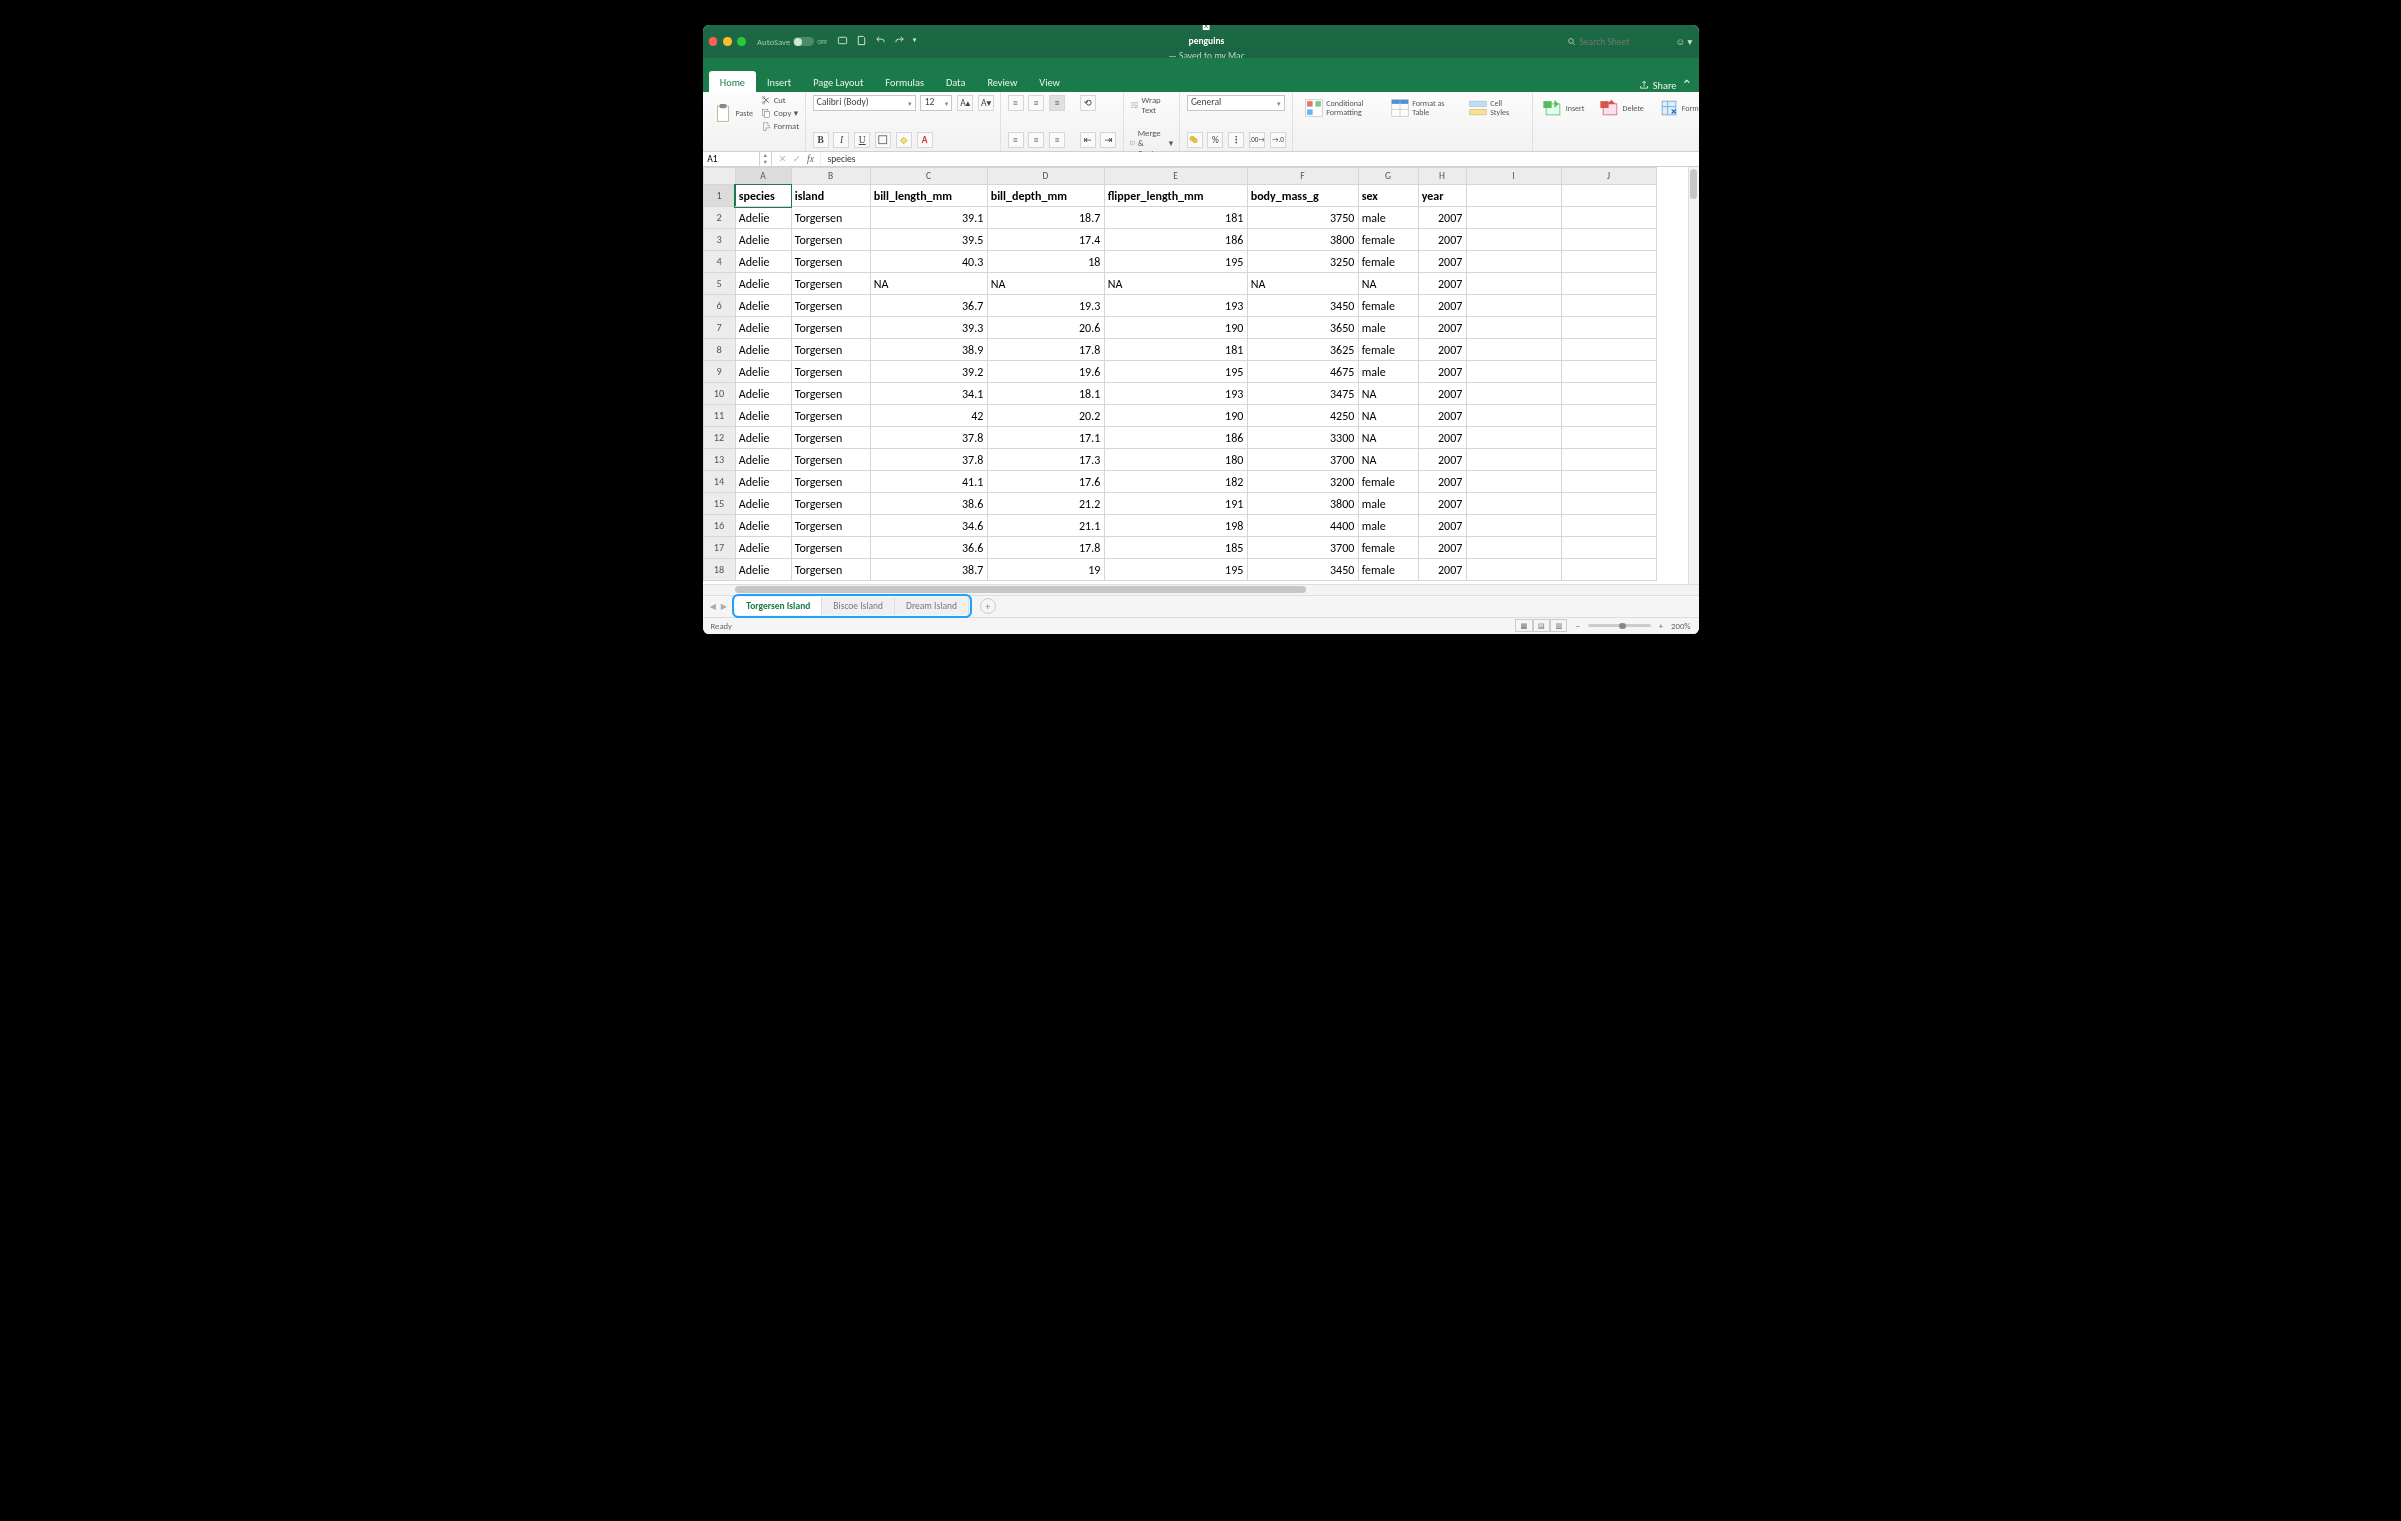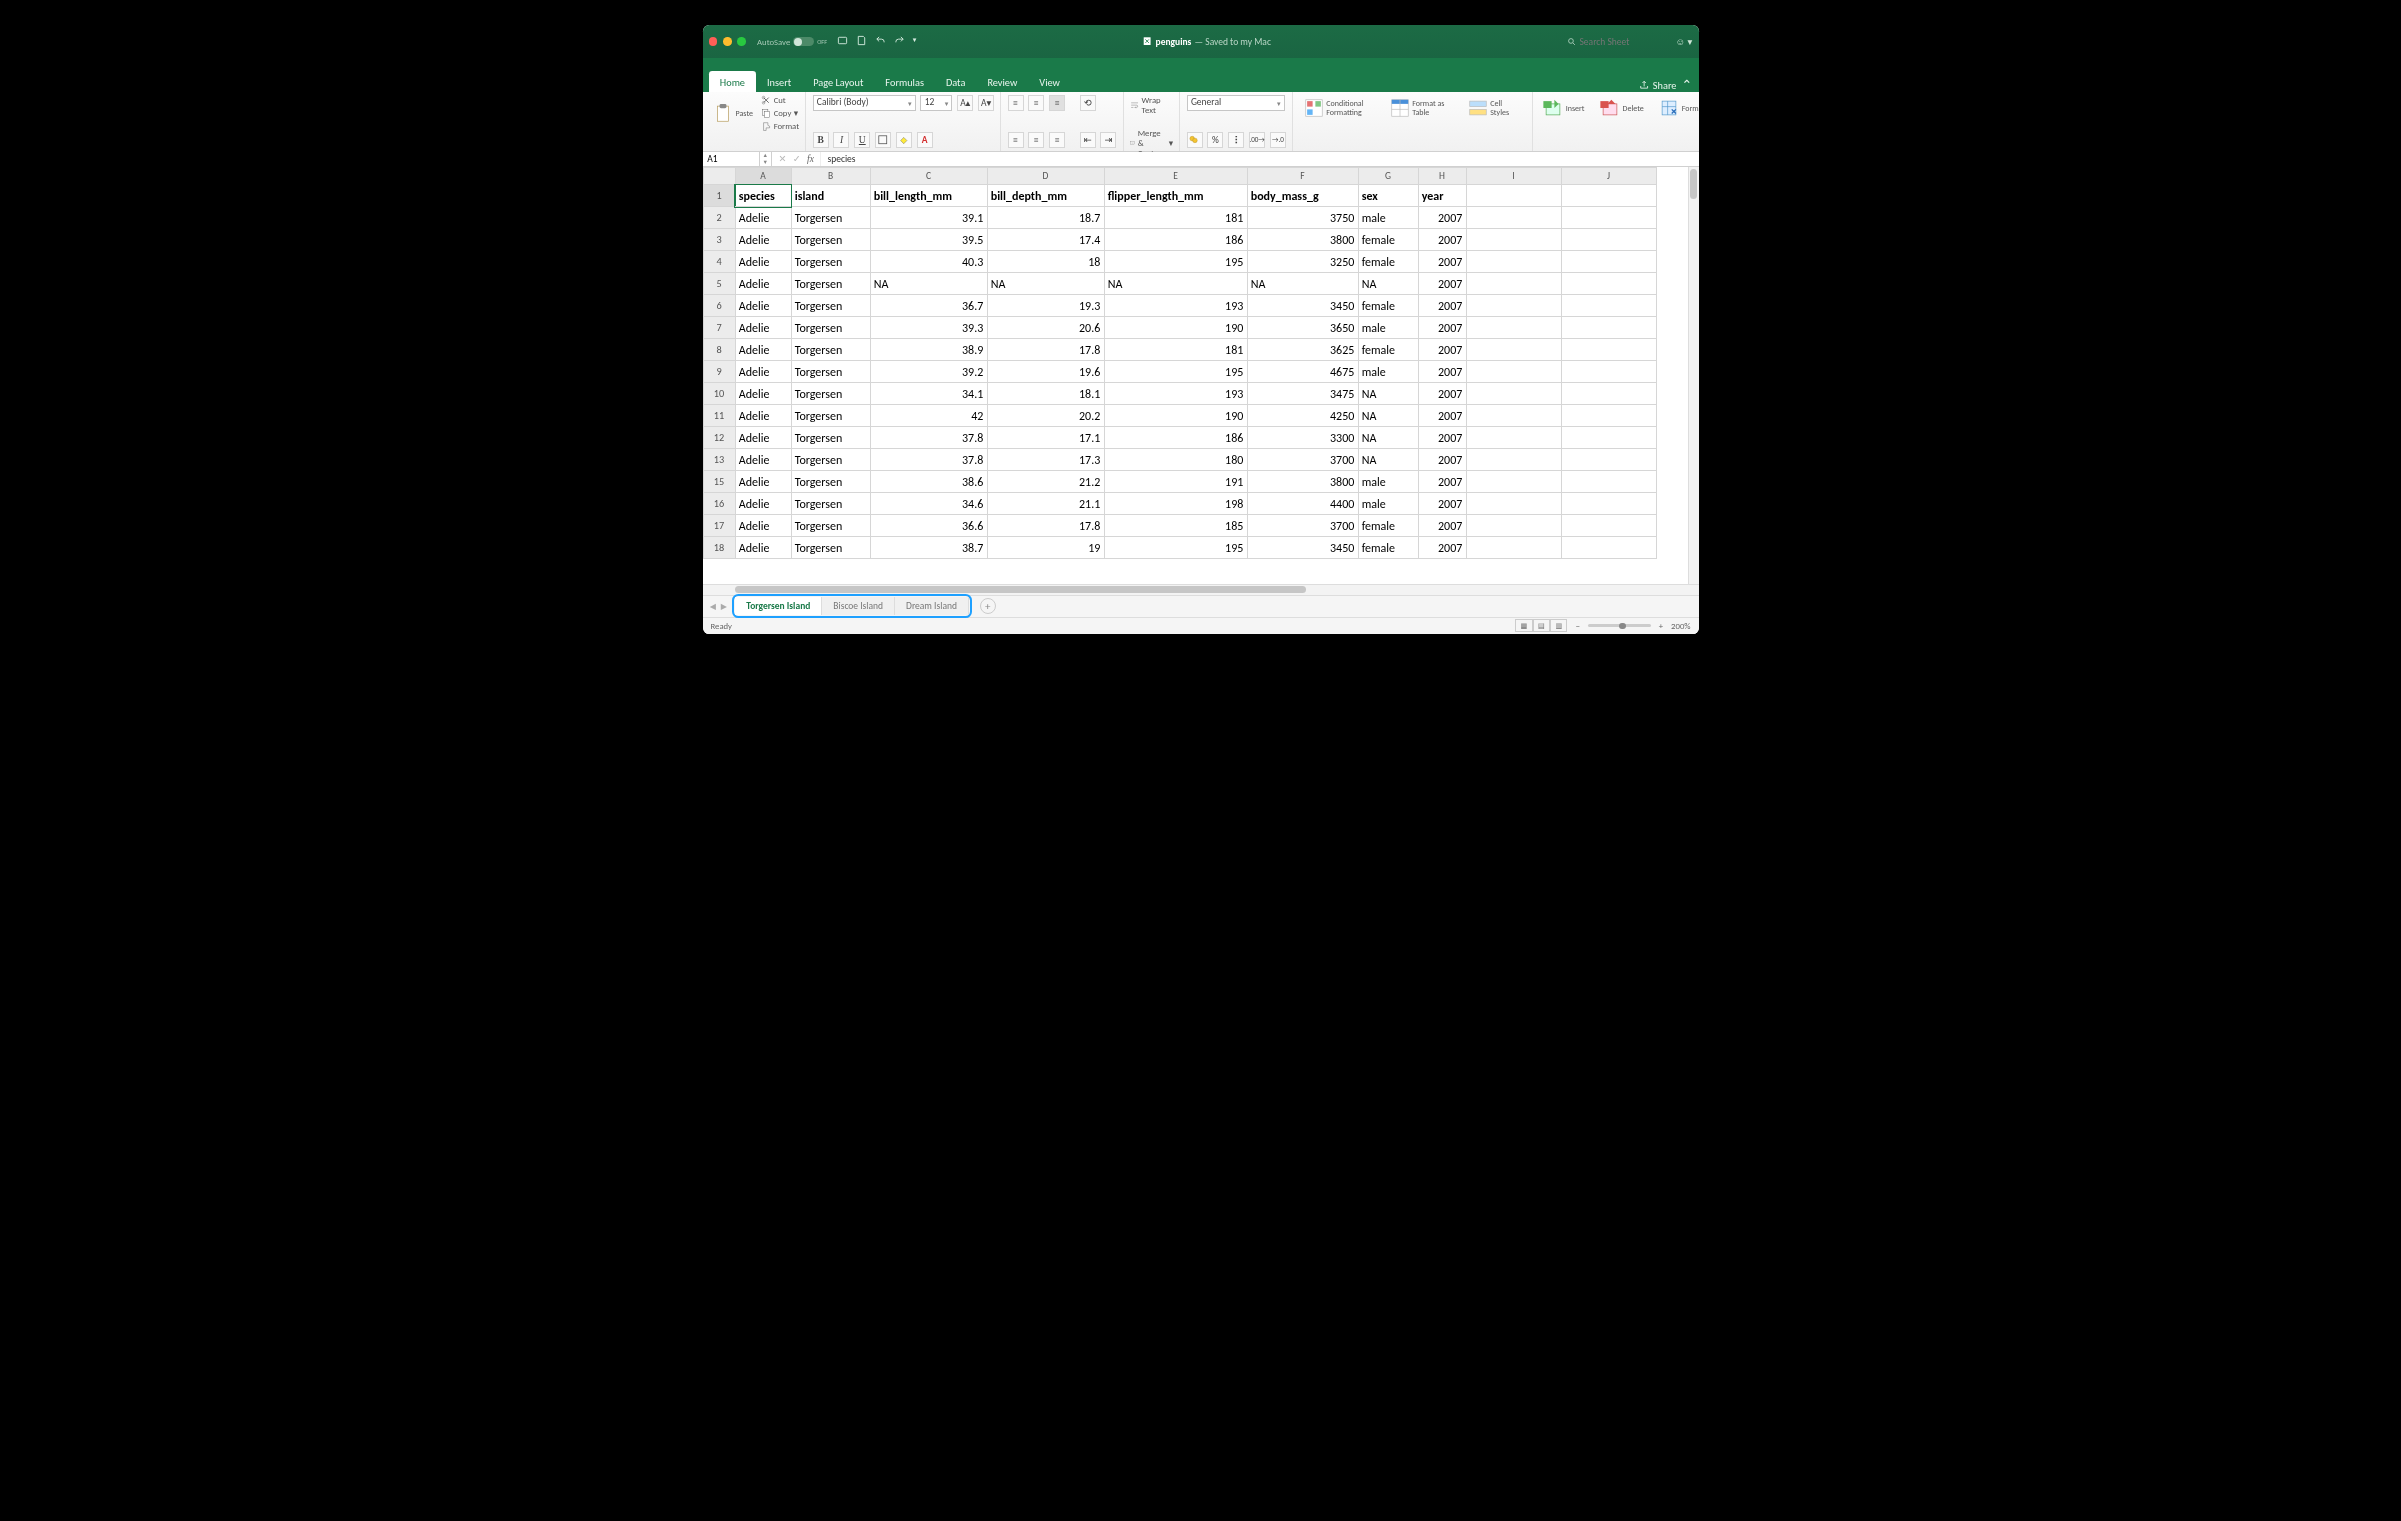--- a/index.html
+++ b/index.html
@@ -3,21 +3,21 @@
 <meta charset="utf-8">
 <style>
   * { box-sizing: border-box; margin: 0; padding: 0; font-family: -apple-system, "Segoe UI", Calibri, sans-serif; }
   body { background:#000; user-select:none; }
   .app-window { width:996px; height:609px; margin:25px auto 0 auto; background:#fff; border-radius:6.3px; overflow:hidden; box-shadow:0 16px 48px rgba(0,0,0,.5); display:flex; flex-direction:column; position:relative;}
   
   .titlebar { height:33px; background:linear-gradient(#1c6b45,#1a6542); display:flex; align-items:center; padding:0 6.3px; color:#cfe6d8; font-size:9.5px; position:relative;}
   .traffic { display:flex; gap:5.6px; align-items:center;}
   .dot{width:8.7px;height:8.7px;border-radius:50%;}
   .dot.red{background:#ff5f57;} .dot.yellow{background:#febc2e;} .dot.green{background:#28c940;}
-  .title-center{position:absolute;left:12px;right:0;text-align:center;display:flex;justify-content:center;align-items:center;gap:3.2px;}
+  .title-center{position:absolute;left:12px;right:0;text-align:center;display:flex;justify-content:center;align-items:center;gap:3.2px;flex-direction:column;}
   .title-center .doc{color:#fff;font-weight:600;}
   .title-center .sub{color:#b9d6c6;}
   .autosave{margin-left:11px;color:#a6c9b6;font-size:8.7px;display:flex;align-items:center;gap:3.2px;}
   .toggle{width:20.6px;height:9.5px;background:#4c8a68;border-radius:6.3px;position:relative;}
   .toggle::after{content:"";position:absolute;width:8px;height:8px;border-radius:50%;background:#d0e5d9;top:0.8px;left:0.8px;}
   .qat{display:flex;gap:8px;margin-left:9.5px;color:#d7ece0;}
   .qat svg{width:11px;height:11px;fill:#d7ece0;}
   .search-sheet{position:absolute;right:32px;display:flex;align-items:center;gap:3.2px;color:#bcd9c9;font-size:9.5px;}
   .search-sheet input{background:transparent;border:none;outline:none;color:#bcd9c9;font-size:9.5px;width:87px;}
   .smiley{position:absolute;right:6.3px;color:#cfe6d8;}
@@ -534,20 +534,33 @@
             <td class="alnR">37.8</td>
             <td class="alnR">17.3</td>
             <td class="alnR">180</td>
             <td class="alnR">3700</td>
             <td class="alnL">NA</td>
             <td class="alnR">2007</td>
             <td class="alnL"></td>
             <td class="alnL"></td>
           </tr>
           <tr>
+            <th class="rownum">14</th>
+            <td class="alnL">Adelie</td>
+            <td class="alnL">Torgersen</td>
+            <td class="alnR">41.1</td>
+            <td class="alnR">17.6</td>
+            <td class="alnR">182</td>
+            <td class="alnR">3200</td>
+            <td class="alnL">female</td>
+            <td class="alnR">2007</td>
+            <td class="alnL"></td>
+            <td class="alnL"></td>
+          </tr>
+          <tr>
             <th class="rownum">15</th>
             <td class="alnL">Adelie</td>
             <td class="alnL">Torgersen</td>
             <td class="alnR">38.6</td>
             <td class="alnR">21.2</td>
             <td class="alnR">191</td>
             <td class="alnR">3800</td>
             <td class="alnL">male</td>
             <td class="alnR">2007</td>
             <td class="alnL"></td>

